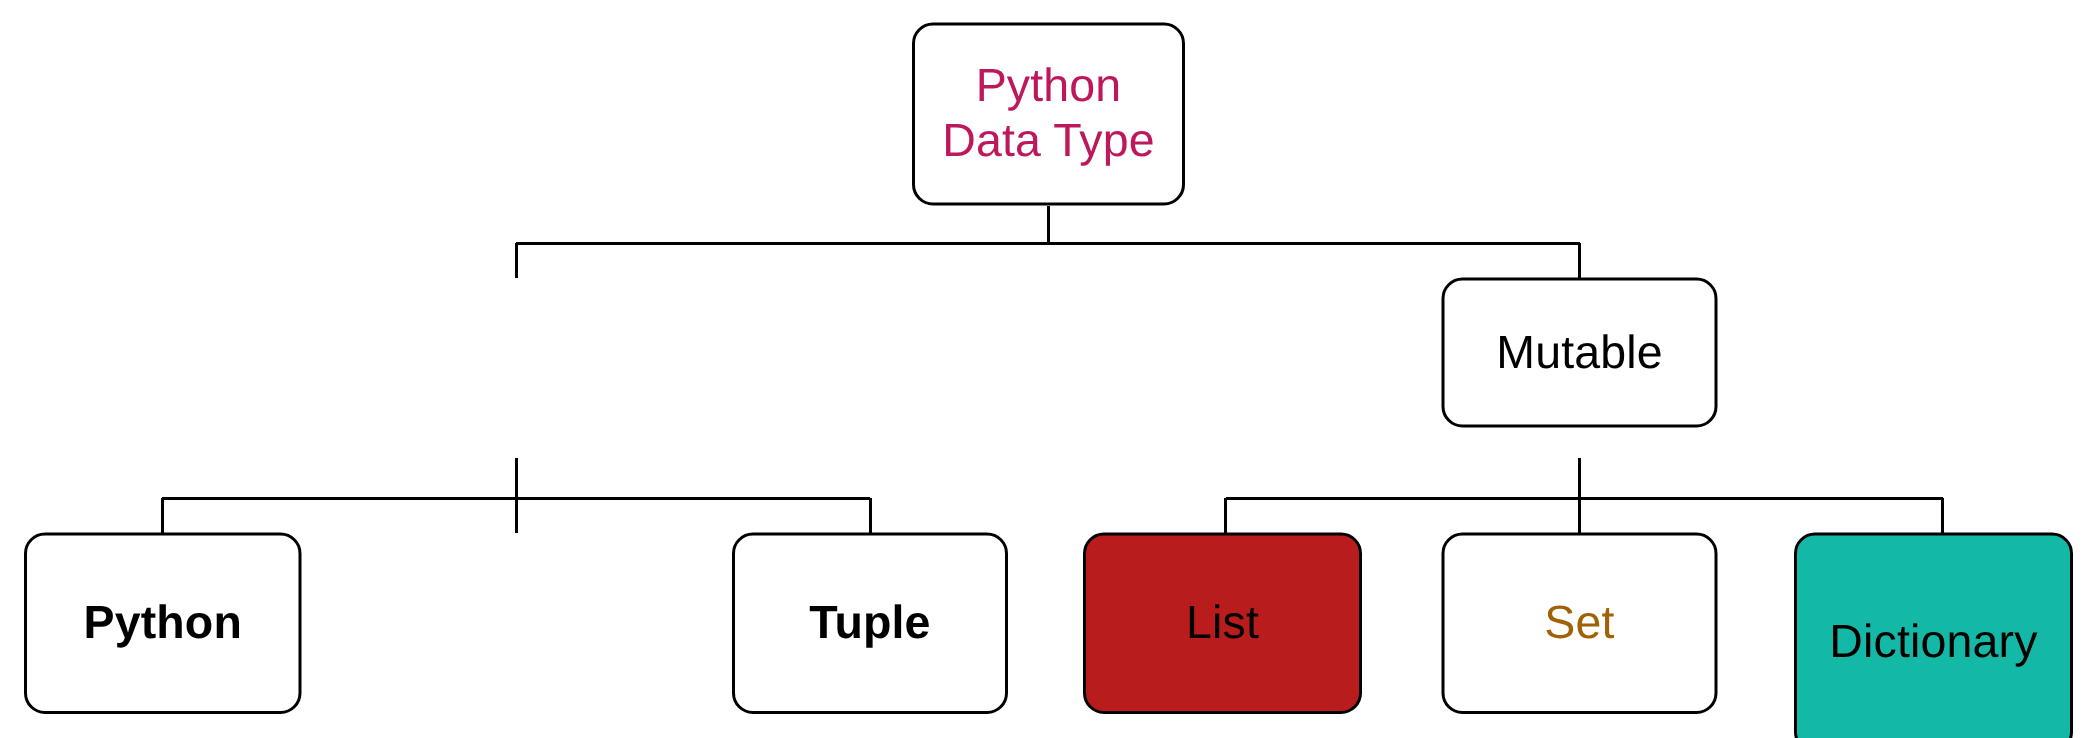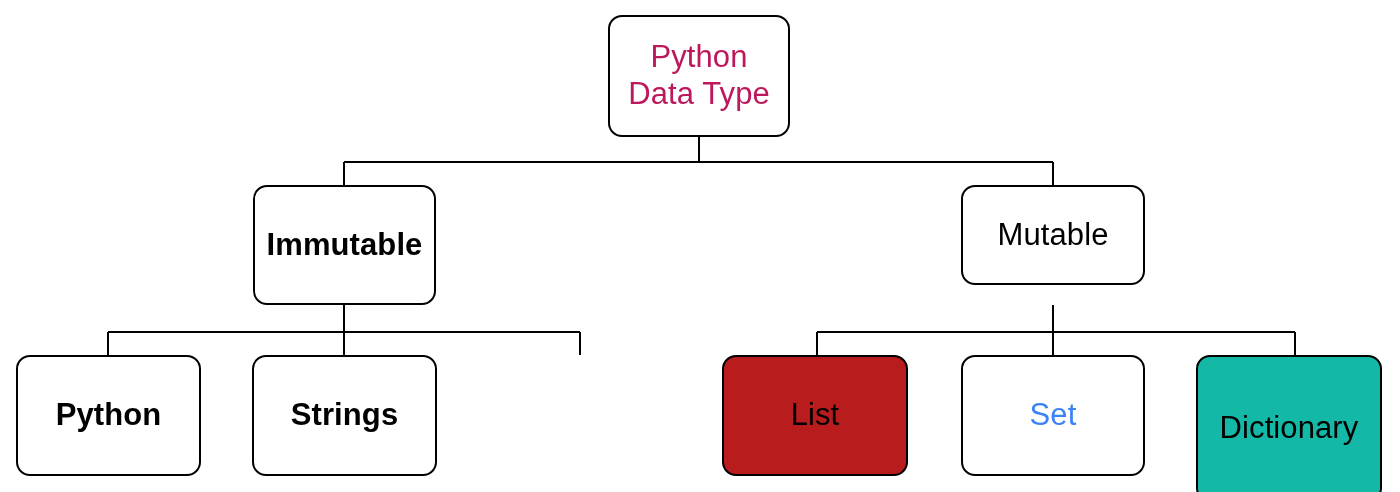--- a/index.html
+++ b/index.html
@@ -77,42 +77,39 @@
       <path d="M1053,332 L1053,355"></path>
       <path d="M1295,332 L1295,355"></path>
     </g>
   </svg>
 
   <div class="node" id="node-root" style="left: 608px; top: 15px; width: 182px; height: 122px; border-color: rgb(0, 0, 0); background: rgb(255, 255, 255); border-width: 2px; border-radius: 14px; color: #be185d;">
     <span class="node-label w-regular fs-root">Python
 Data Type</span>
   </div>
 
-  <div class="node" id="node-immutable" style="left: 253px; top: 185px; width: 183px; height: 120px; border-color: rgb(0, 0, 0); background: rgb(255, 255, 255); border-width: 2px; border-radius: 14px; color: rgb(0, 0, 0);">
-    <span class="node-label w-bold fs-mid">Immutable</span>
-  </div>
 
   <div class="node" id="node-mutable" style="left: 961px; top: 185px; width: 184px; height: 100px; border-color: rgb(0, 0, 0); background: rgb(255, 255, 255); border-width: 2px; border-radius: 14px; color: rgb(0, 0, 0);">
     <span class="node-label w-regular fs-mid">Mutable</span>
   </div>
 
   <div class="node" id="node-numbers" style="left: 16px; top: 355px; width: 185px; height: 121px; border-color: rgb(0, 0, 0); background: rgb(255, 255, 255); border-width: 2px; border-radius: 14px; color: rgb(0, 0, 0);">
     <span class="node-label w-bold fs-leaf">Python</span>
   </div>
 
-  <div class="node" id="node-strings" style="left: 252px; top: 355px; width: 185px; height: 121px; border-color: rgb(0, 0, 0); background: rgb(255, 255, 255); border-width: 2px; border-radius: 14px; color: rgb(0, 0, 0);">
-    <span class="node-label w-bold fs-leaf">Strings</span>
+
+  <div class="node" id="node-tuple" style="left: 488px; top: 355px; width: 184px; height: 121px; border-color: rgb(0, 0, 0); background: rgb(255, 255, 255); border-width: 2px; border-radius: 14px; color: rgb(0, 0, 0);">
+    <span class="node-label w-bold fs-leaf">Tuple</span>
   </div>
-
 
   <div class="node" id="node-list" style="left: 722px; top: 355px; width: 186px; height: 121px; border-color: rgb(0, 0, 0); background: #b91c1c; border-width: 2px; border-radius: 14px; color: rgb(0, 0, 0);">
     <span class="node-label w-regular fs-leaf">List</span>
   </div>
 
-  <div class="node" id="node-set" style="left: 961px; top: 355px; width: 184px; height: 121px; border-color: rgb(0, 0, 0); background: rgb(255, 255, 255); border-width: 2px; border-radius: 14px; color: #3b82f6;">
+  <div class="node" id="node-set" style="left: 961px; top: 355px; width: 184px; height: 121px; border-color: rgb(0, 0, 0); background: rgb(255, 255, 255); border-width: 2px; border-radius: 14px; color: #a16207;">
     <span class="node-label w-regular fs-leaf">Set</span>
   </div>
 
   <div class="node" id="node-dictionary" style="left: 1196px; top: 355px; width: 186px; height: 147px; border-color: rgb(0, 0, 0); background: #14b8a6; border-width: 2px; border-radius: 14px; color: rgb(0, 0, 0);">
     <span class="node-label w-regular fs-leaf">Dictionary</span>
   </div>
 
 </div>
 
 </body></html>

